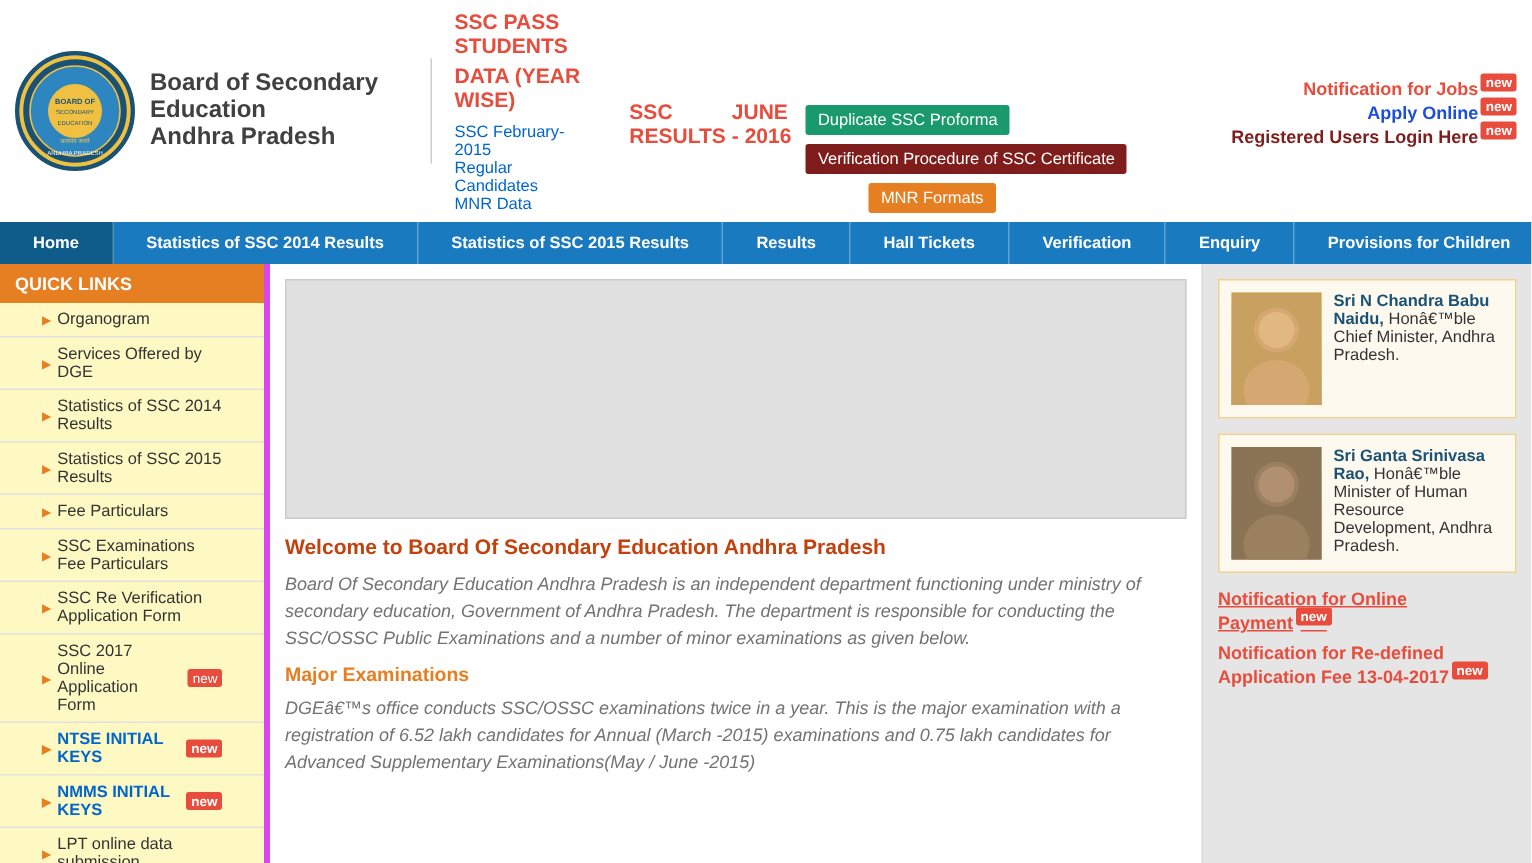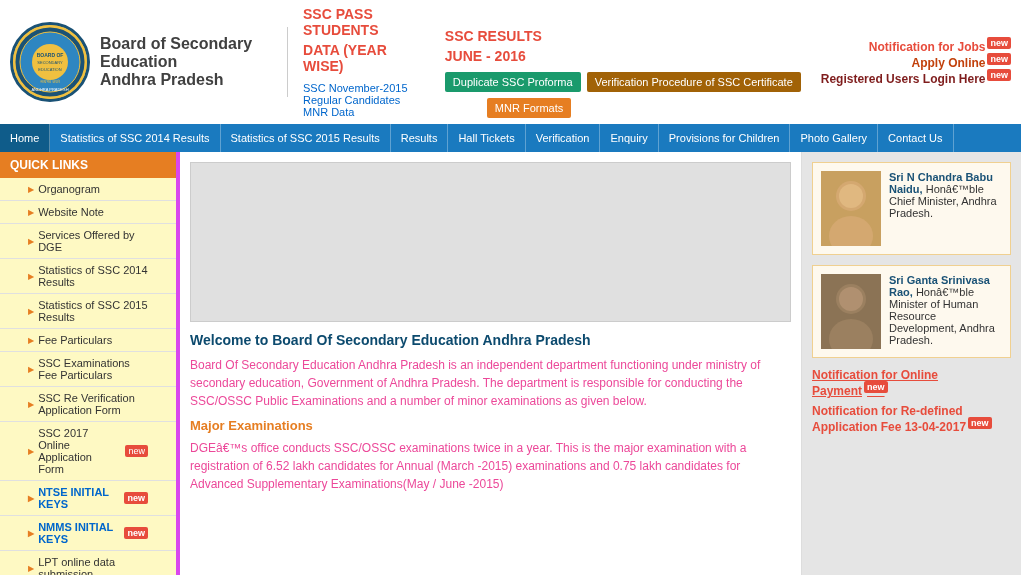--- a/index.html
+++ b/index.html
@@ -1,47 +1,47 @@
 <!DOCTYPE html>
 <html><head>
   <meta charset="utf-8">
   <style>
     * { margin: 0; padding: 0; box-sizing: border-box; }
     body { font-family: Arial, sans-serif; font-size: 12px; width: 1021px; overflow-x: hidden; }
     .logo-circle { width: 80px; height: 80px; border-radius: 50%; background: radial-gradient(circle, #f5f0c0, #c8a020); border: 3px solid #1a5276; display: flex; align-items: center; justify-content: center; font-size: 8px; color: #333; text-align: center; overflow: hidden; }
     .logo-text { margin-right: 20px; }
     .logo-text h2 { color: #404040; font-size: 16px; font-weight: bold; }
     .btn-blue { background: #1a9a6c; color: #fff; padding: 4px 8px; font-size: 11px; border: none; cursor: pointer; border-radius: 2px; }
-    .btn-green { background: #a16207; color: #fff; padding: 4px 8px; font-size: 11px; border: none; cursor: pointer; border-radius: 2px; }
+    .btn-green { background: #7f1d1d; color: #fff; padding: 4px 8px; font-size: 11px; border: none; cursor: pointer; border-radius: 2px; }
     .btn-orange { background: #e67e22; color: #fff; padding: 4px 8px; font-size: 11px; border: none; cursor: pointer; border-radius: 2px; margin-left: 42px; }
     .header-right { text-align: right; font-size: 12px; min-width: 200px; }
     .notif-red { color: #e74c3c; font-weight: bold; font-size: 12px; }
     .new-badge { background: #e74c3c; color: #fff; font-size: 9px; padding: 1px 3px; border-radius: 2px; vertical-align: super; margin-left: 2px; }
 
     
     .navbar { background: #1a7abf; display: flex; align-items: stretch; }
-    .navbar a { color: #fff; text-decoration: none; padding: 8px 10px; font-size: 11px; font-weight: normal; white-space: nowrap; display: flex; align-items: center; border-right: 1px solid rgba(255,255,255,0.3); }
+    .navbar a { color: #fff; text-decoration: none; padding: 8px 22px; font-size: 11px; font-weight: bold; white-space: nowrap; display: flex; align-items: center; border-right: 1px solid rgba(255,255,255,0.3); }
     .navbar a.active { background: #0f5c8a; }
 
     
     .content { display: flex; width: 100%; }
 
     
     .sidebar { width: 180px; min-width: 180px; background: #fef9c3; border-right: 4px solid #d946ef; }
     .sidebar-title { background: #e67e22; color: #fff; font-weight: bold; font-size: 12px; padding: 6px 10px; }
     .sidebar ul { list-style: none; padding: 0; }
     .sidebar ul li { border-bottom: 1px solid #e0e0e0; }
     .sidebar ul li a { color: #333; text-decoration: none; font-size: 11px; padding: 5px 28px; display: flex; align-items: center; gap: 4px; }
     .sidebar ul li a::before { content: '▶'; color: #e67e22; font-size: 8px; }
 
     
     .main { flex: 1; padding: 10px; }
     .main-image { width: 100%; height: 160px; background: #e8e8e8; border: 1px solid #ccc; margin-bottom: 10px; }
-    .main h3 { color: #0c4a6e; font-size: 14px; margin-bottom: 8px; }
-    .main p { font-size: 12px; color: #ec4899; line-height: 1.5; margin-bottom: 8px; }
+    .main h3 { color: #c2410c; font-size: 14px; margin-bottom: 8px; }
+    .main p { font-size: 12px; color: #737373; line-height: 1.5; margin-bottom: 8px; font-style: italic; }
     .main h4 { color: #e67e22; font-size: 13px; margin-bottom: 6px; margin-top: 4px; }
 
     
     .right-panel { width: 220px; min-width: 220px; padding: 10px; background: #e5e5e5; border-left: 1px solid #ddd; }
     .person-card { display: flex; gap: 8px; background: #fef9ee; border: 1px solid #f0d090; margin-bottom: 10px; padding: 8px; }
     .person-photo { width: 60px; height: 75px; background: #c8a020; flex-shrink: 0; }
     .person-photo.photo1 { background: linear-gradient(to bottom, #d4a843, #a0622a); }
     .person-photo.photo2 { background: linear-gradient(to bottom, #8b7355, #5c3a1e); }
     .person-info { font-size: 11px; color: #333; }
     .person-info strong { color: #1a5276; }
@@ -76,43 +76,43 @@
     <h2>Andhra Pradesh</h2>
   </div>
 
   <div class="divider-v"></div>
 
   <div style="display:flex; gap:30px; flex:1; align-items:flex-end;">
     <div style="display:flex; flex-direction:column; gap:4px;">
       <div style="color:#e74c3c; font-size:14px; font-weight:bold;">SSC PASS STUDENTS</div>
       <div style="color:#e74c3c; font-size:14px; font-weight:bold;">DATA (YEAR WISE)</div>
       <div style="font-size:11px; margin-top:4px;">
-        <a href="#" style="color:#0066cc; text-decoration:none; display:block;">SSC November-2015</a>
+        <a href="#" style="color:#0066cc; text-decoration:none; display:block;">SSC February-2015</a>
         <a href="#" style="color:#0066cc; text-decoration:none; display:block;">Regular Candidates</a>
         <a href="#" style="color:#0066cc; text-decoration:none; display:block;">MNR Data</a>
       </div>
     </div>
 
-    <div style="display:flex; flex-direction:column; gap:4px;">
+    <div style="display:flex; gap:4px;">
       <div style="color:#e74c3c; font-size:14px; font-weight:bold;">SSC RESULTS</div>
       <div style="color:#e74c3c; font-size:14px; font-weight:bold;">JUNE - 2016</div>
       <div style="display:flex; gap:6px; margin-top:4px; flex-wrap:wrap;">
         <button class="btn-blue">Duplicate SSC Proforma</button>
         <button class="btn-green">Verification Procedure of SSC Certificate</button>
         <button class="btn-orange">MNR Formats</button>
       </div>
     </div>
   </div>
 
   <div class="header-right">
     <div class="notif-red">
       <a href="#" style="color:#e74c3c; text-decoration:none;">Notification for Jobs</a><span class="new-badge">new</span>
     </div>
     <div class="notif-red">
-      <a href="#" style="color:#c2410c; text-decoration:none;">Apply Online</a><span class="new-badge">new</span>
+      <a href="#" style="color:#1d4ed8; text-decoration:none;">Apply Online</a><span class="new-badge">new</span>
     </div>
     <div class="notif-red">
       <a href="#" style="color:#7f1d1d; text-decoration:none;">Registered Users Login Here</a><span class="new-badge">new</span>
     </div>
   </div>
 </div>
 
 <nav class="navbar">
   <a href="#" class="active">Home</a>
   <a href="#">Statistics of SSC 2014 Results</a>
@@ -128,23 +128,20 @@
 
 <div class="content">
 
   <div class="sidebar">
     <div class="sidebar-title">QUICK LINKS</div>
     <ul>
       <li>
           <a href="#">Organogram</a>
         </li>
       <li>
-          <a href="#">Website Note</a>
-        </li>
-      <li>
           <a href="#">Services Offered by DGE</a>
         </li>
       <li>
           <a href="#">Statistics of SSC 2014 Results</a>
         </li>
       <li>
           <a href="#">Statistics of SSC 2015 Results</a>
         </li>
       <li>
           <a href="#">Fee Particulars</a>

